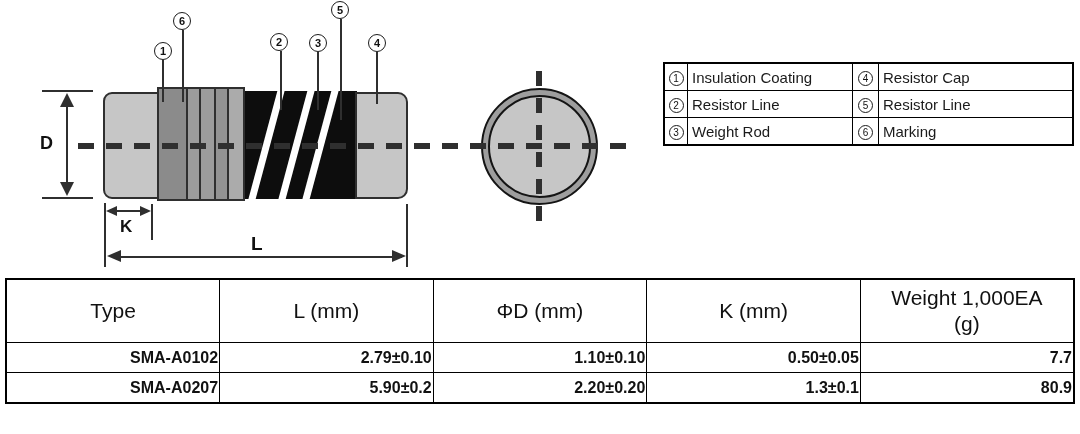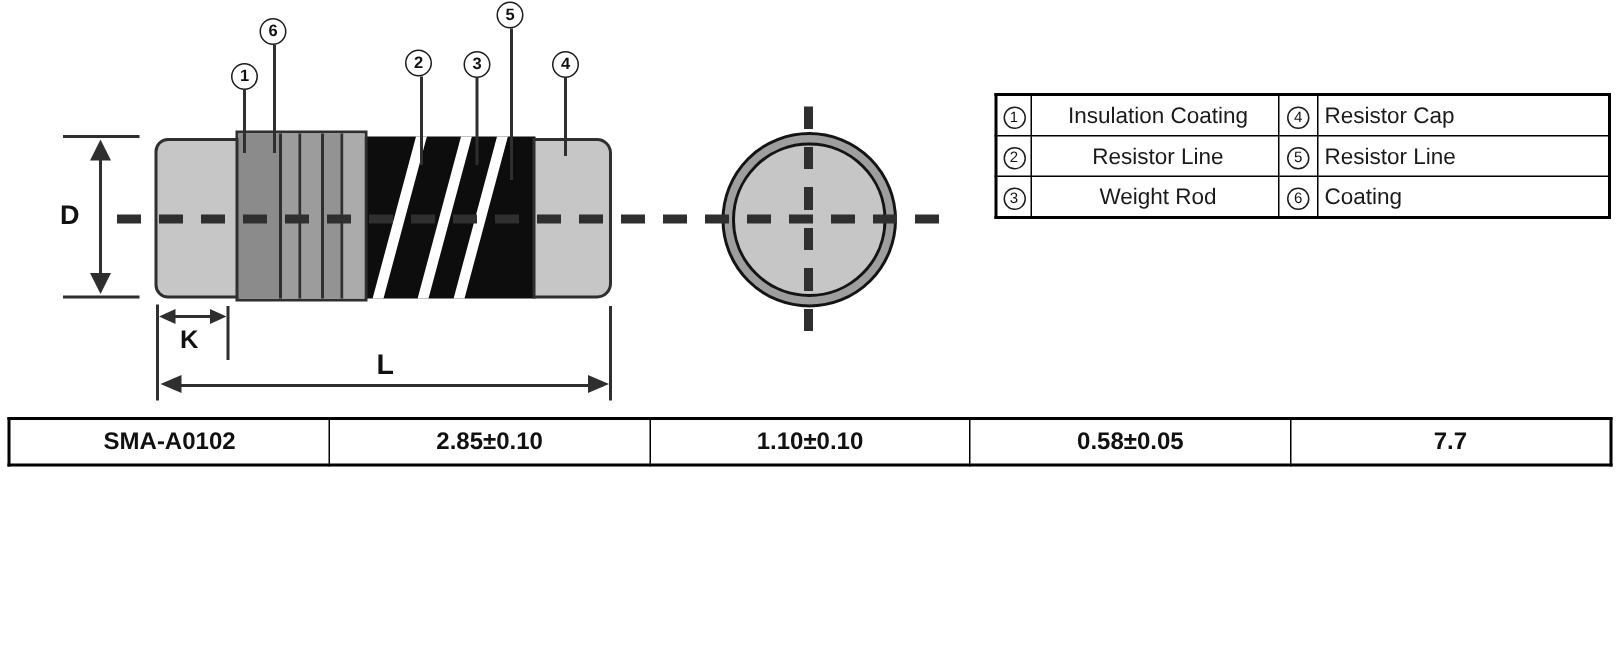--- a/index.html
+++ b/index.html
@@ -75,39 +75,39 @@
     position:absolute; left:663px; top:62px; width:411px;
     border-collapse:collapse; table-layout:fixed; z-index:3;
   }
   .legend td {
     border:1px solid #000; height:26px; font-size:15px; color:#1a1a1a;
     padding:0 0 0 4px; white-space:nowrap; overflow:hidden;
   }
   .legend { border:2px solid #000; }
   .legend td.numcell { width:22px; text-align:center; padding:0; }
   .legend td.numcell2 { width:25px; text-align:center; padding:0; }
-  .legend td.lab1 { width:160px;text-align:center; }
+  .legend td.lab1 { width:160px; }
   .circ-num {
     display:inline-flex; width:15px; height:15px; box-sizing:border-box;
     border:1.2px solid #1c1c1c; border-radius:50%;
     align-items:center; justify-content:center;
     font-size:10px; color:#111;
   }
   
   .spec {
     position:absolute; left:5px; top:278px; width:1070px;
     border-collapse:collapse; table-layout:fixed; border:2px solid #000;
   }
   .spec th {
     border:1px solid #000; height:60px; font-size:21px; font-weight:400;
     color:#111; text-align:center; white-space:pre-line; line-height:1.25;
   }
   .spec td {
     border:1px solid #000; height:27px; font-size:16px; font-weight:700;
-    color:#111; text-align:center;
+    color:#111; text-align:right;
   }
 </style>
 </head>
 <body>
 
 <div class="stage">
 
   <div>
 
     <div class="hline" style="left:42px; top:90px; width:51px; height:2px;"></div>
@@ -191,30 +191,45 @@
     <tr>
       <td class="numcell"><span class="circ-num">2</span></td>
       <td class="lab1">Resistor Line</td>
       <td class="numcell2"><span class="circ-num">5</span></td>
       <td>Resistor Line</td>
     </tr>
     <tr>
       <td class="numcell"><span class="circ-num">3</span></td>
       <td class="lab1">Weight Rod</td>
       <td class="numcell2"><span class="circ-num">6</span></td>
-      <td>Coating</td>
+      <td>Marking</td>
     </tr>
   </tbody>
     </table>
 
   <table class="spec">
     <tbody>
+        <tr>
+      <th>Type</th>
+      <th>L (mm)</th>
+      <th>ΦD (mm)</th>
+      <th>K (mm)</th>
+      <th>Weight 1,000EA
+(g)</th>
+    </tr>
     <tr>
       <td>SMA-A0102</td>
-      <td>2.85±0.10</td>
+      <td>2.79±0.10</td>
       <td>1.10±0.10</td>
-      <td>0.58±0.05</td>
+      <td>0.50±0.05</td>
       <td>7.7</td>
+    </tr>
+    <tr>
+      <td>SMA-A0207</td>
+      <td>5.90±0.2</td>
+      <td>2.20±0.20</td>
+      <td>1.3±0.1</td>
+      <td>80.9</td>
     </tr>
   </tbody>
     </table>
 
 </div>
 
 </body></html>

